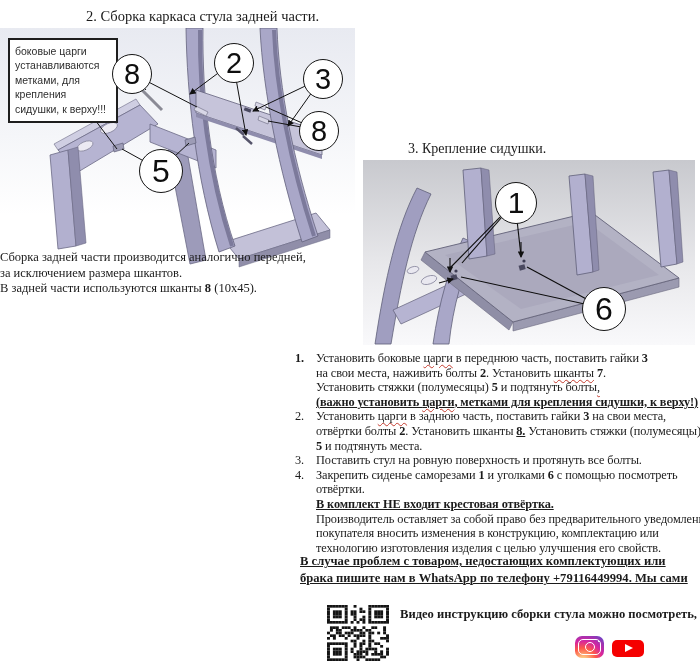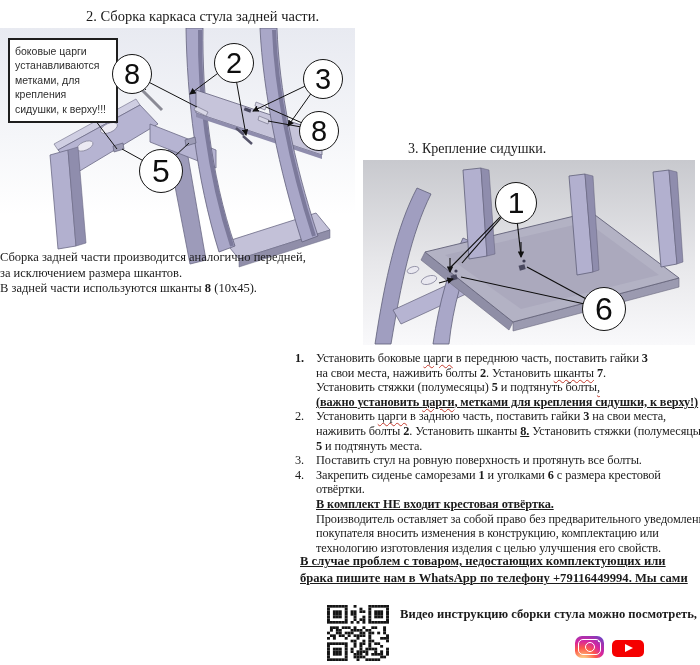--- a/index.html
+++ b/index.html
@@ -189,34 +189,34 @@
           <div class="line"><span class="">Установить боковые </span><span class="sq">царги</span><span class=""> в переднюю часть, поставить гайки </span><span class="b">3</span></div>
           <div class="line"><span class="">на свои места, наживить болты </span><span class="b">2</span><span class="">. Установить </span><span class="sq">шканты</span><span class=""> </span><span class="b">7</span><span class="">.</span></div>
           <div class="line"><span class="">Установить стяжки (полумесяцы) </span><span class="b">5</span><span class=""> и подтянуть болты</span><span class="sq">,</span></div>
           <div class="line"><span class="b u">(важно установить </span><span class="b u"><span class="sq">царги</span></span><span class="b u">, метками для крепления сидушки, к верху!)</span></div>
         </div>
       </div>
       <div class="step">
         <span class="num">2.</span>
         <div class="body">
           <div class="line"><span class="">Установить </span><span class="sq">царги</span><span class=""> в заднюю часть, поставить гайки </span><span class="b">3</span><span class=""> на свои места,</span></div>
-          <div class="line"><span class="">наживить болты </span><span class="b">2</span><span class="">. Установить шканты </span><span class="b u">8.</span><span class=""> Установить стяжки (полумесяцы)</span></div>
+          <div class="line"><span class="">отвёртки болты </span><span class="b">2</span><span class="">. Установить шканты </span><span class="b u">8.</span><span class=""> Установить стяжки (полумесяцы)</span></div>
           <div class="line"><span class="b">5</span><span class=""> и подтянуть места.</span></div>
         </div>
       </div>
       <div class="step">
         <span class="num">3.</span>
         <div class="body">
           <div class="line"><span class="">Поставить стул на ровную поверхность и протянуть все болты.</span></div>
         </div>
       </div>
       <div class="step">
         <span class="num">4.</span>
         <div class="body">
-          <div class="line"><span class=""> Закрепить сиденье саморезами </span><span class="b">1</span><span class=""> и уголками </span><span class="b">6</span><span class=""> с размера крестовой</span></div>
+          <div class="line"><span class=""> Закрепить сиденье саморезами </span><span class="b">1</span><span class=""> и уголками </span><span class="b">6</span><span class=""> с помощью посмотреть</span></div>
           <div class="line"><span class="">отвёртки.</span></div>
           <div class="line"><span class="b u">В комплект НЕ входит крестовая отвёртка.</span></div>
           <div class="line"><span class="">Производитель оставляет за собой право без предварительного уведомления</span></div>
           <div class="line"><span class="">покупателя вносить изменения в конструкцию, комплектацию или</span></div>
           <div class="line"><span class="">технологию изготовления изделия с целью улучшения его свойств.</span></div>
         </div>
       </div>
     </div>
 
   <div class="warranty">

